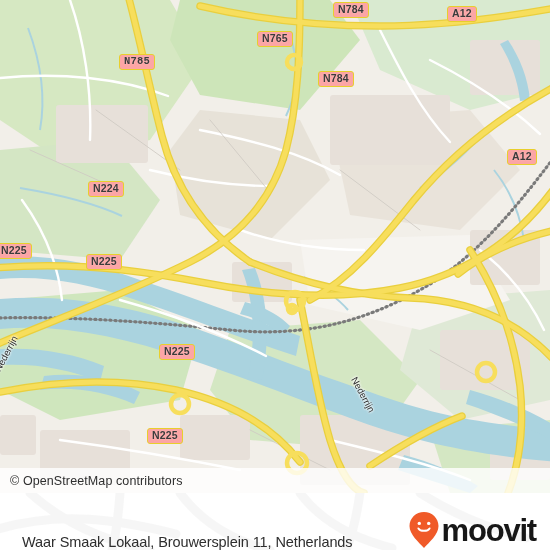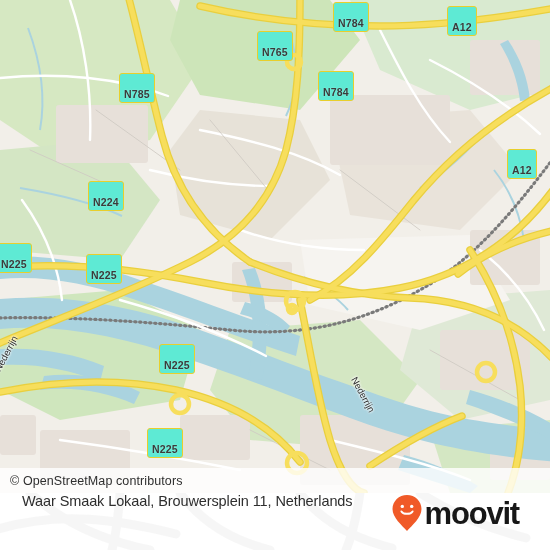--- a/index.html
+++ b/index.html
@@ -16,28 +16,28 @@
     position: absolute; left: 0; top: 0;
     width: 550px; height: 493px;
     overflow: hidden;
     background: #f2efe9;
   }
   .map-svg { position: absolute; left: 0; top: 0; }
 
   
   .shield {
     position: absolute;
-    background: #5eead4;
+    background: #fca5a5;
     border: 1px solid #e8cf2c;
     border-radius: 3px;
     color: #3b3b3b;
     font-size: 10.5px;
     font-weight: bold;
     letter-spacing: .2px;
-    padding: 15px 4px 2px 4px;
+    padding: 1px 4px 2px 4px;
     line-height: 11px;
     white-space: nowrap;
     text-shadow: 0 0 2px rgba(255,255,255,.35);
   }
 
   
   .river-label {
     position: absolute;
     color: #2b2b2b;
     font-size: 9.5px;
@@ -107,22 +107,22 @@
     background: #ffffff;
     overflow: hidden;
   }
   .footer-watermark {
     position: absolute; left: 0; top: -493px;
     opacity: .055;
   }
   .footer-inner {
     position: relative;
     width: 550px; height: 57px;
-    display: flex; align-items: flex-start;
-    padding: 0 31px 0 22px;
+    display: flex; align-items: flex-end;
+    padding: 0 14px 0 22px;
   }
   .footer-title {
     font-size: 14.5px;
     color: #2e2e2e;
     letter-spacing: -.1px;
     white-space: nowrap;
   }
   .brand {
     margin-left: auto;
     display: flex; align-items: center; gap: 1px;
@@ -261,21 +261,21 @@
           <circle cx="486" cy="372" r="9"></circle>
           <circle cx="294" cy="62" r="7"></circle>
           <circle cx="180" cy="404" r="9"></circle>
         </g>
       </g>
     </svg>
 
     <div class="shield" style="left:333px;top:2px;">N784</div>
     <div class="shield" style="left:447px;top:6px;">A12</div>
     <div class="shield" style="left:213px;top:31px;margin-left:44px;">N765</div>
-    <div class="shield" style="left:119px;top:73px;">N785</div>
+    <div class="shield" style="left:119px;top:54px;font-family:Liberation Mono, monospace;">N785</div>
     <div class="shield" style="left:318px;top:71px;">N784</div>
     <div class="shield" style="left:507px;top:149px;">A12</div>
     <div class="shield" style="left:88px;top:181px;">N224</div>
     <div class="shield" style="left:-4px;top:243px;">N225</div>
     <div class="shield" style="left:86px;top:254px;">N225</div>
     <div class="shield" style="left:159px;top:344px;">N225</div>
     <div class="shield" style="left:147px;top:428px;">N225</div>
     <div class="shield" style="left:434px;top:507px;text-align:center;">N325</div>
 
     <div class="river-label" style="left:-8px;top:368px;transform:rotate(-62deg);transform-origin:left top;">Nederrijn</div>

